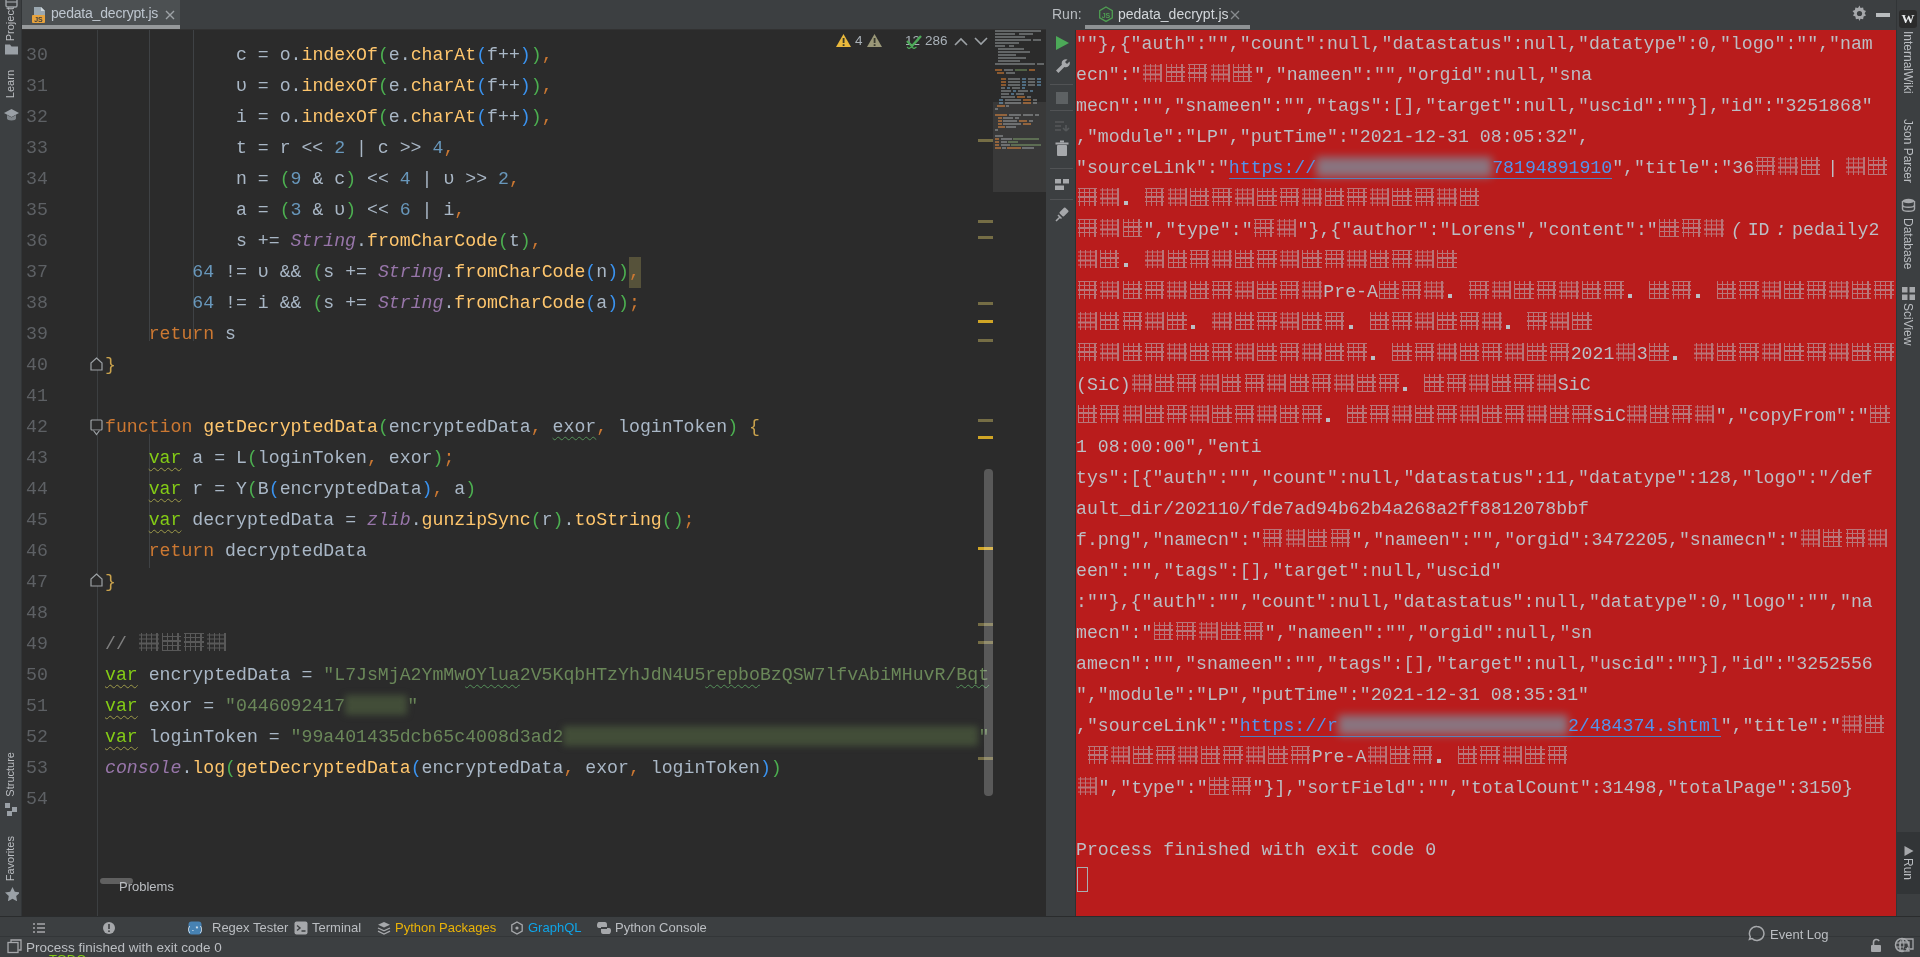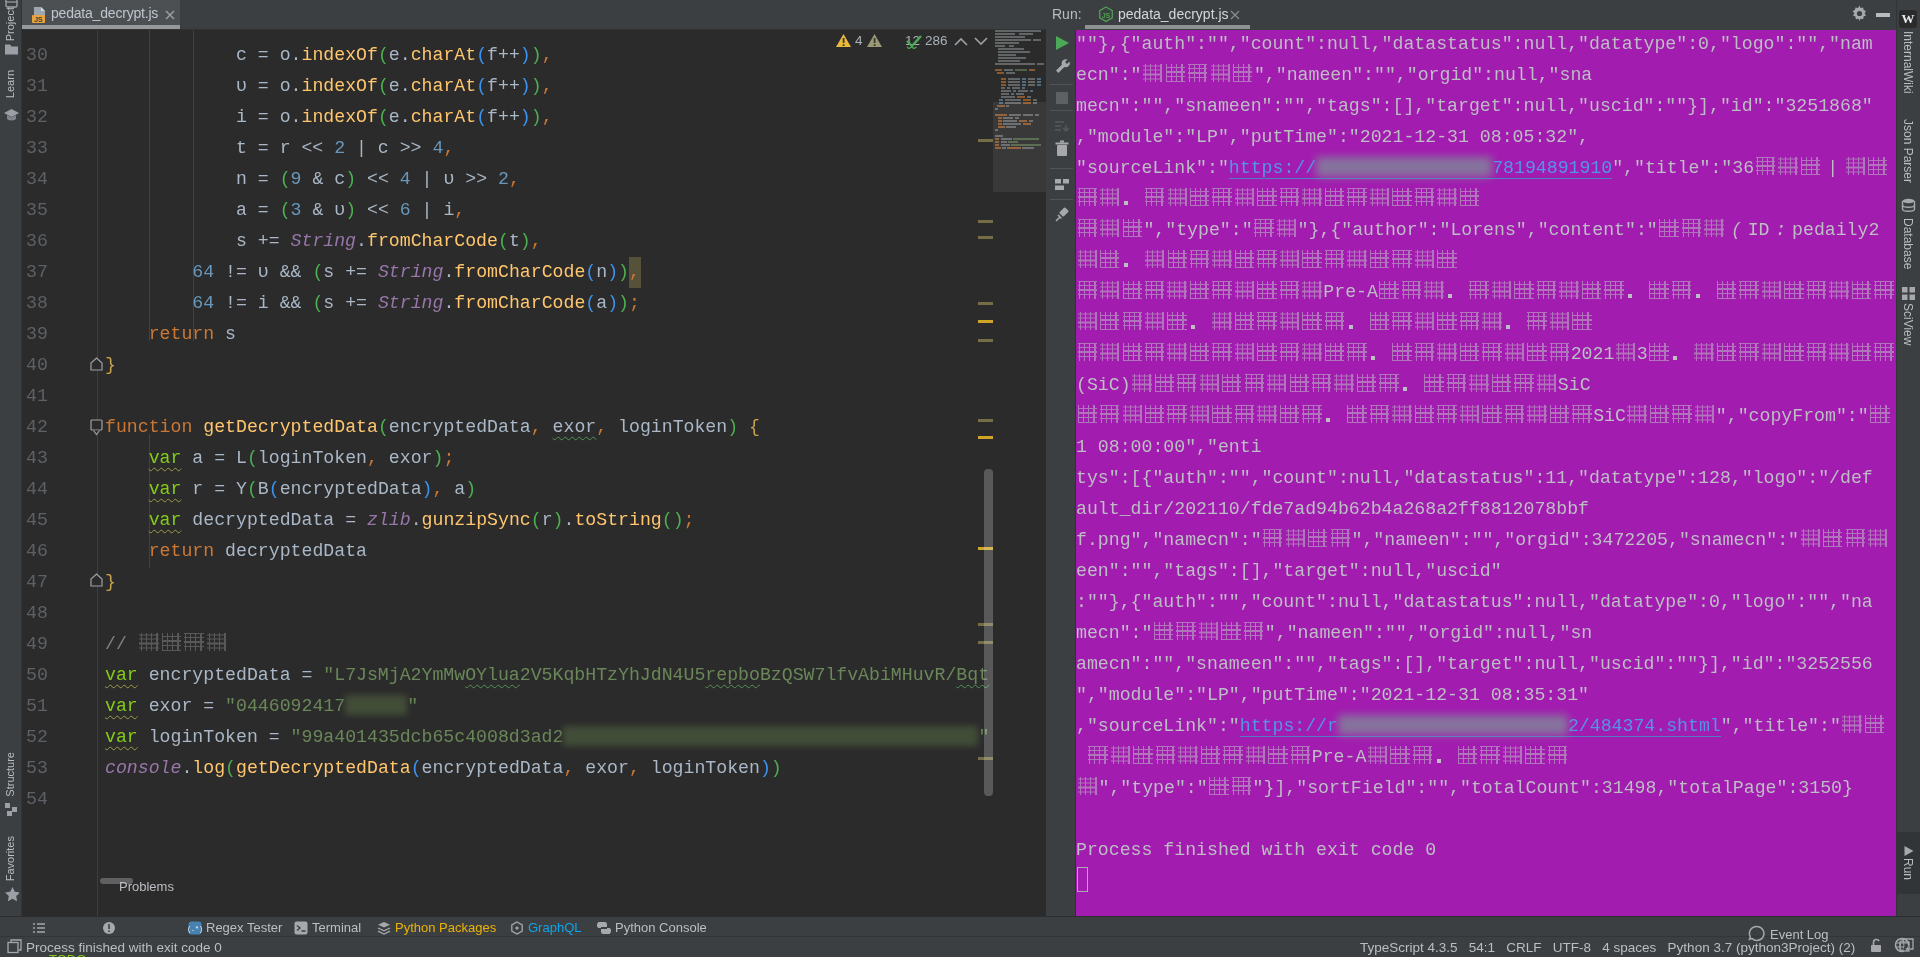--- a/index.html
+++ b/index.html
@@ -201,21 +201,21 @@
     <div class="em" style="top:320px;background:#d0a525"></div>
     <div class="em" style="top:436px;background:#d0a525"></div>
     <div class="em" style="top:547px;background:#d0a525"></div>
 <div class="abs" style="left:984px;top:469px;width:9px;height:327px;background:rgba(255,255,255,.22);border-radius:4px"></div>
 <div class="abs" style="left:100px;top:878px;width:33px;height:6px;background:rgba(255,255,255,.25);border-radius:3px"></div>
 
 <div class="abs" style="left:855px;top:33px;color:#a9b1b8;font-size:13.5px">4</div>
 <div class="abs" style="left:905px;top:33px;color:#a9b1b8;font-size:13.5px">12</div>
 <div class="abs" style="left:925px;top:33px;color:#a9b1b8;font-size:13.5px">286</div>
 
-<div class="abs" style="left:1046px;top:0;width:850px;height:916px;background:#a21caf">
+<div class="abs" style="left:1046px;top:0;width:850px;height:916px;background:#b91c1c">
   <div class="abs" style="left:0;top:0;width:850px;height:30px;background:#3c3f41"></div>
   <div class="abs" style="left:6px;top:6px;color:#b9bdc1;font-size:14px">Run:</div>
   <div class="abs" style="left:72px;top:6px;color:#d3d7db;font-size:14px">pedata_decrypt.js</div>
   <div class="abs" style="left:39px;top:25px;width:165px;height:4px;background:#8e9294"></div>
   <div class="abs" style="left:0;top:30px;width:30px;height:886px;background:#3c3f41;border-right:1px solid #2e3133"></div>
 </div>
 <pre class="abs" style="left:1076px;top:29px;color:#bcbec4;width:820px">""},{"auth":"","count":null,"datastatus":null,"datatype":0,"logo":"","nam
 ecn":"<i class="z"></i><i class="z"></i><i class="z"></i><i class="z"></i><i class="z"></i>","nameen":"","orgid":null,"sna
 mecn":"","snameen":"","tags":[],"target":null,"uscid":""}],"id":"3251868"
 ,"module":"LP","putTime":"2021-12-31 08:05:32",
@@ -255,28 +255,27 @@
 <div class="vrb" style="left:1901px;top:31px">InternalWiki</div>
 <div class="vrb" style="left:1901px;top:119px">Json Parser</div>
 <div class="vrb" style="left:1901px;top:218px">Database</div>
 <div class="vrb" style="left:1901px;top:303px">SciView</div>
 <div class="vrb" style="left:1901px;top:858px">Run</div>
 
 <div class="abs" style="left:0;top:916px;width:1920px;height:20px;background:#3c3f41;border-top:1px solid #2a2c2d"></div>
 <div class="abs" style="left:0;top:936px;width:1920px;height:21px;background:#3c3f41;border-top:1px solid #333638"></div>
 <div class="abs" style="left:49px;top:952px;color:#84cc16;font-size:13px">TODO</div>
 <div class="abs" style="left:119px;top:879px;color:#bbbec2;font-size:13px">Problems</div>
-<div class="abs" style="left:206px;top:920px;color:#bbbec2;font-size:13px">Regex Tester</div>
+<div class="abs" style="left:212px;top:920px;color:#bbbec2;font-size:13px">Regex Tester</div>
 <div class="abs" style="left:312px;top:920px;color:#bbbec2;font-size:13px">Terminal</div>
 <div class="abs" style="left:395px;top:920px;color:#eab308;font-size:13px">Python Packages</div>
 <div class="abs" style="left:528px;top:920px;color:#0ea5e9;font-size:13px">GraphQL</div>
 <div class="abs" style="left:615px;top:920px;color:#bbbec2;font-size:13px">Python Console</div>
 <div class="abs" style="left:1770px;top:927px;color:#bbbec2;font-size:13px">Event Log</div>
 <div class="abs" style="left:26px;top:940px;color:#bbbec2;font-size:13.5px">Process finished with exit code 0</div>
-<div class="abs" style="left:1360px;top:940px;color:#bbbec2;font-size:13.5px">TypeScript 4.3.5&nbsp;&nbsp;&nbsp;54:1&nbsp;&nbsp;&nbsp;CRLF&nbsp;&nbsp;&nbsp;UTF-8&nbsp;&nbsp;&nbsp;4 spaces&nbsp;&nbsp;&nbsp;Python 3.7 (python3Project) (2)</div>
 <svg style="position:absolute;left:31px;top:6px" width="16" height="17" viewBox="0 0 16 17" xmlns="http://www.w3.org/2000/svg">
       <path d="M3 1h7l4 4v7H3z" fill="#9aa7b0"></path>
       <path d="M10 1l4 4h-4z" fill="#d0d7dc"></path>
       <rect x="1" y="9" width="13" height="8" rx="1" fill="#e8a33d"></rect>
       <text x="7.5" y="15.5" font-family="Liberation Sans" font-size="7" font-weight="bold" fill="#3b3e40" text-anchor="middle">JS</text>
     </svg>
     <svg style="position:absolute;left:164px;top:9px" width="12" height="12" viewBox="0 0 12 12" xmlns="http://www.w3.org/2000/svg">
       <path d="M2 2l8 8M10 2l-8 8" stroke="#9da2a6" stroke-width="1.4"></path>
     </svg>
     <svg style="position:absolute;left:5px;top:0px" width="14" height="8" viewBox="0 0 14 8" xmlns="http://www.w3.org/2000/svg">

